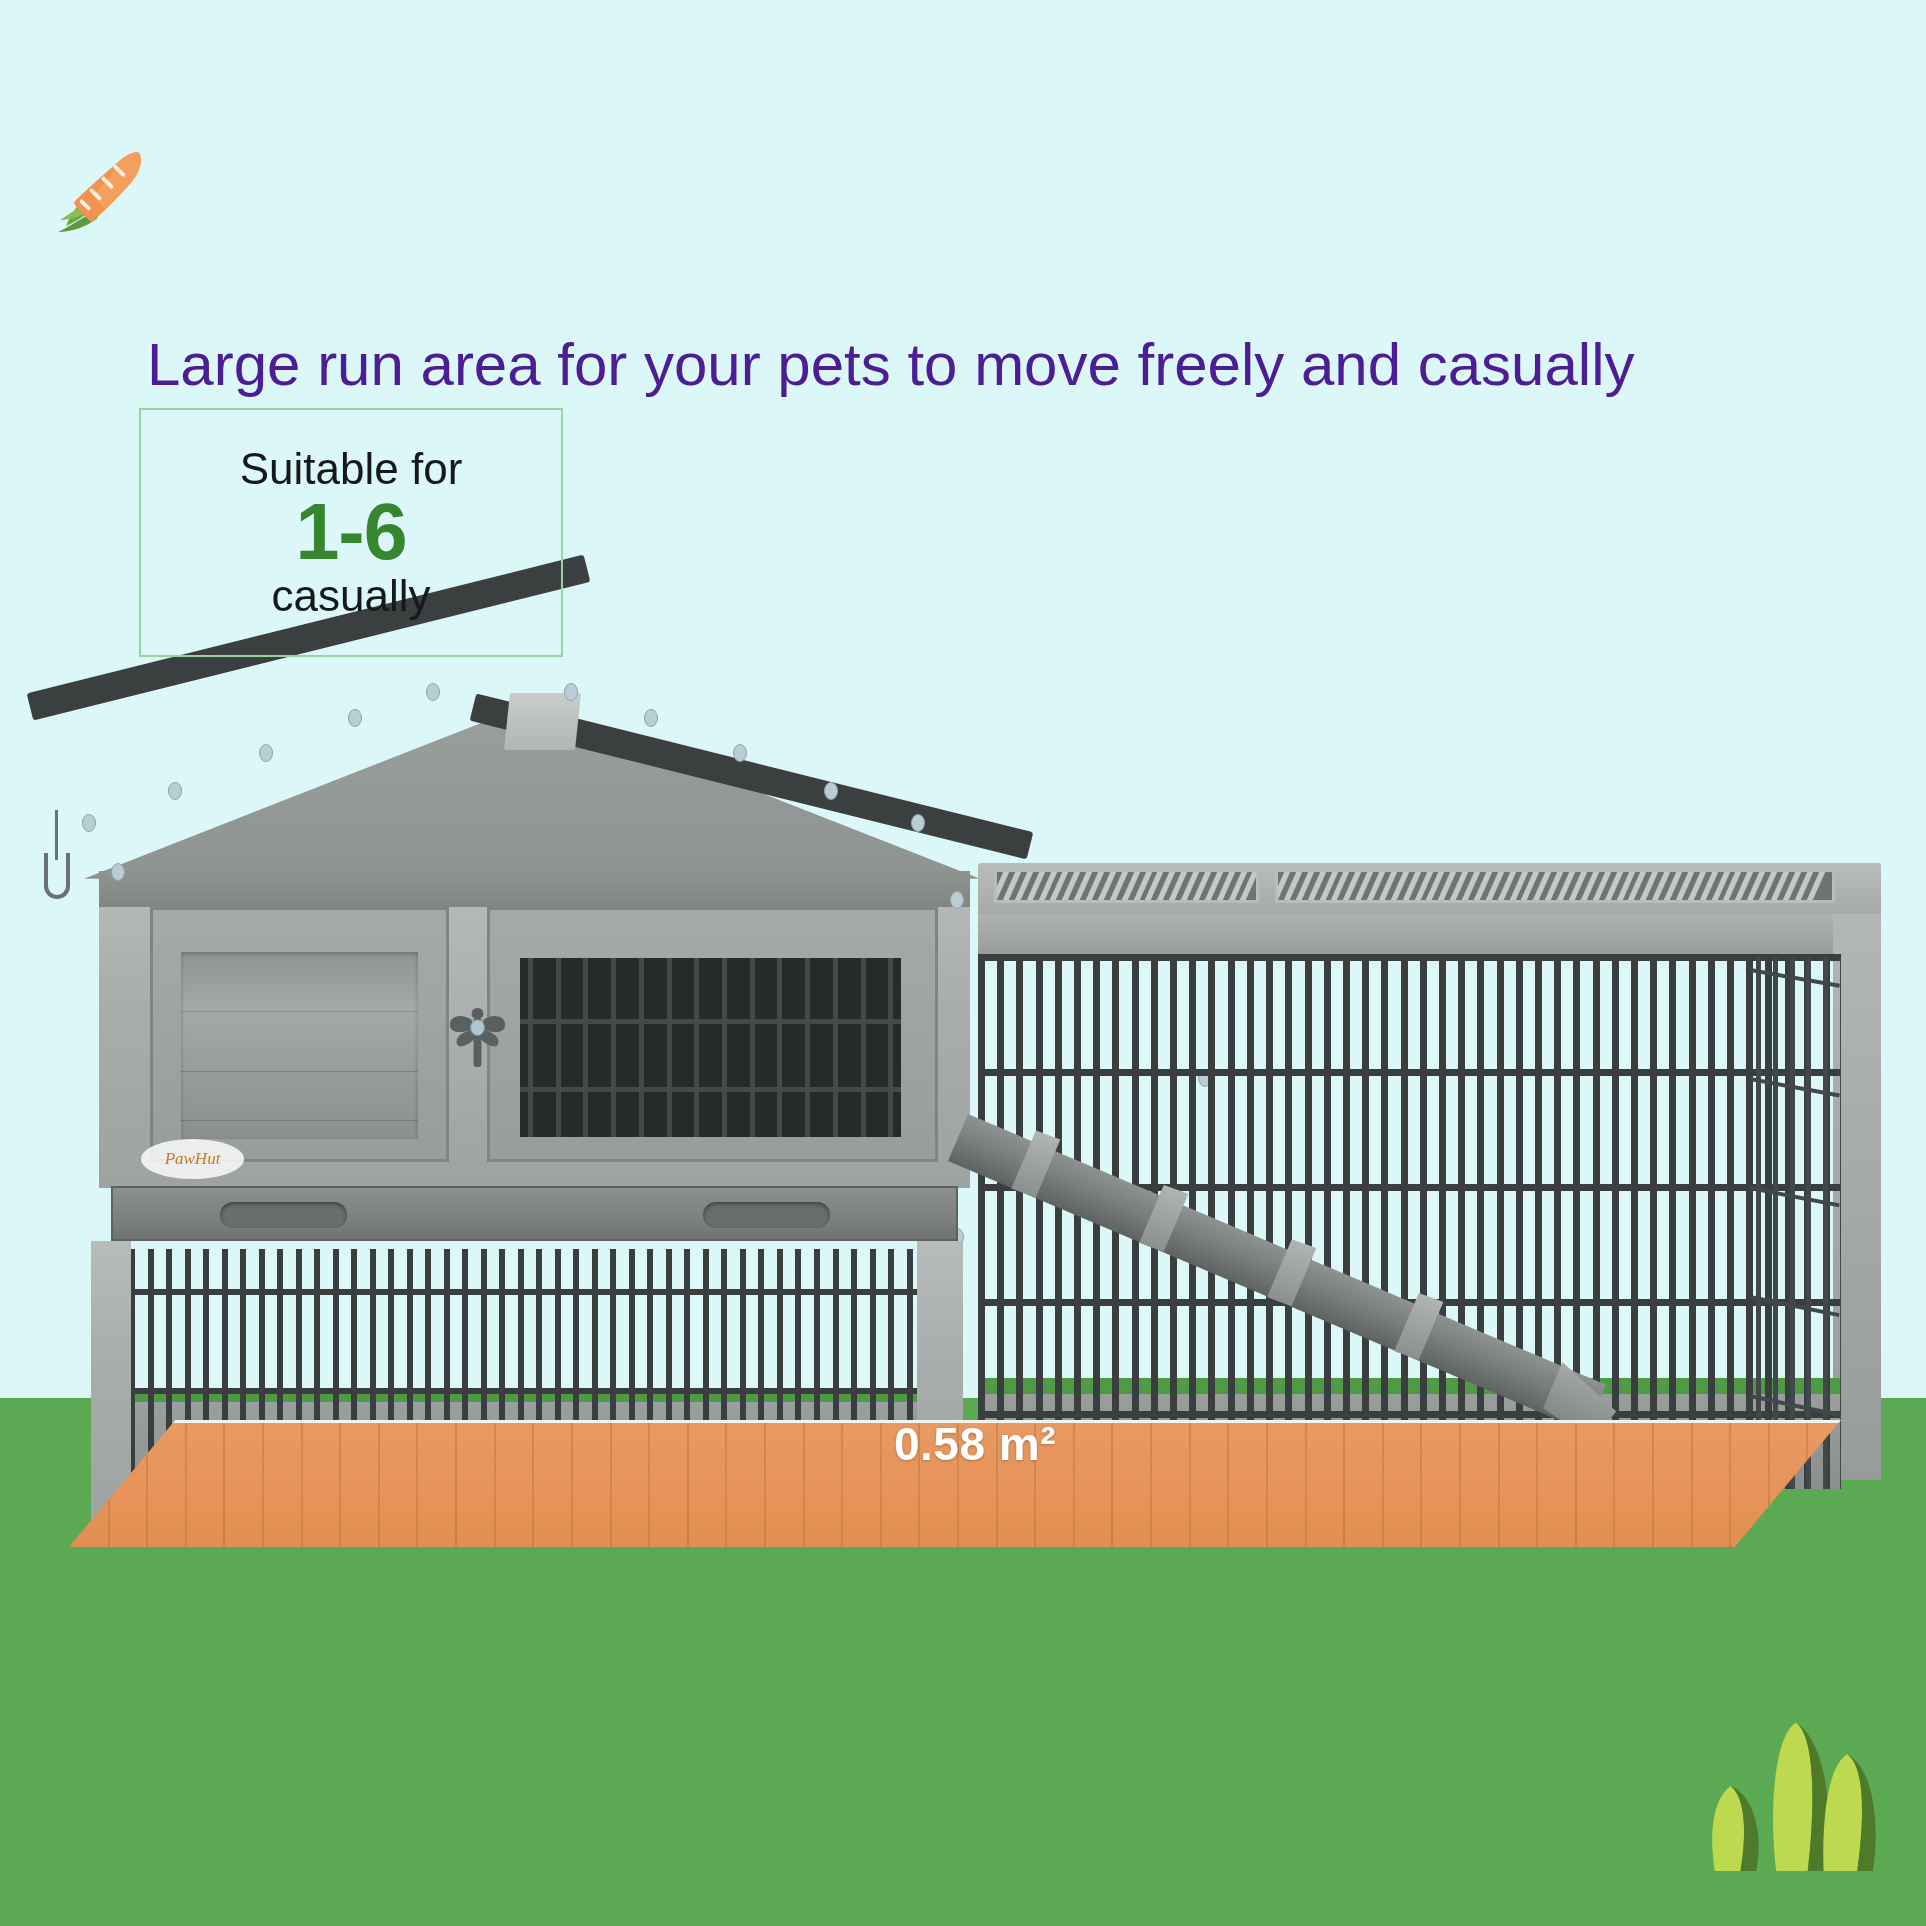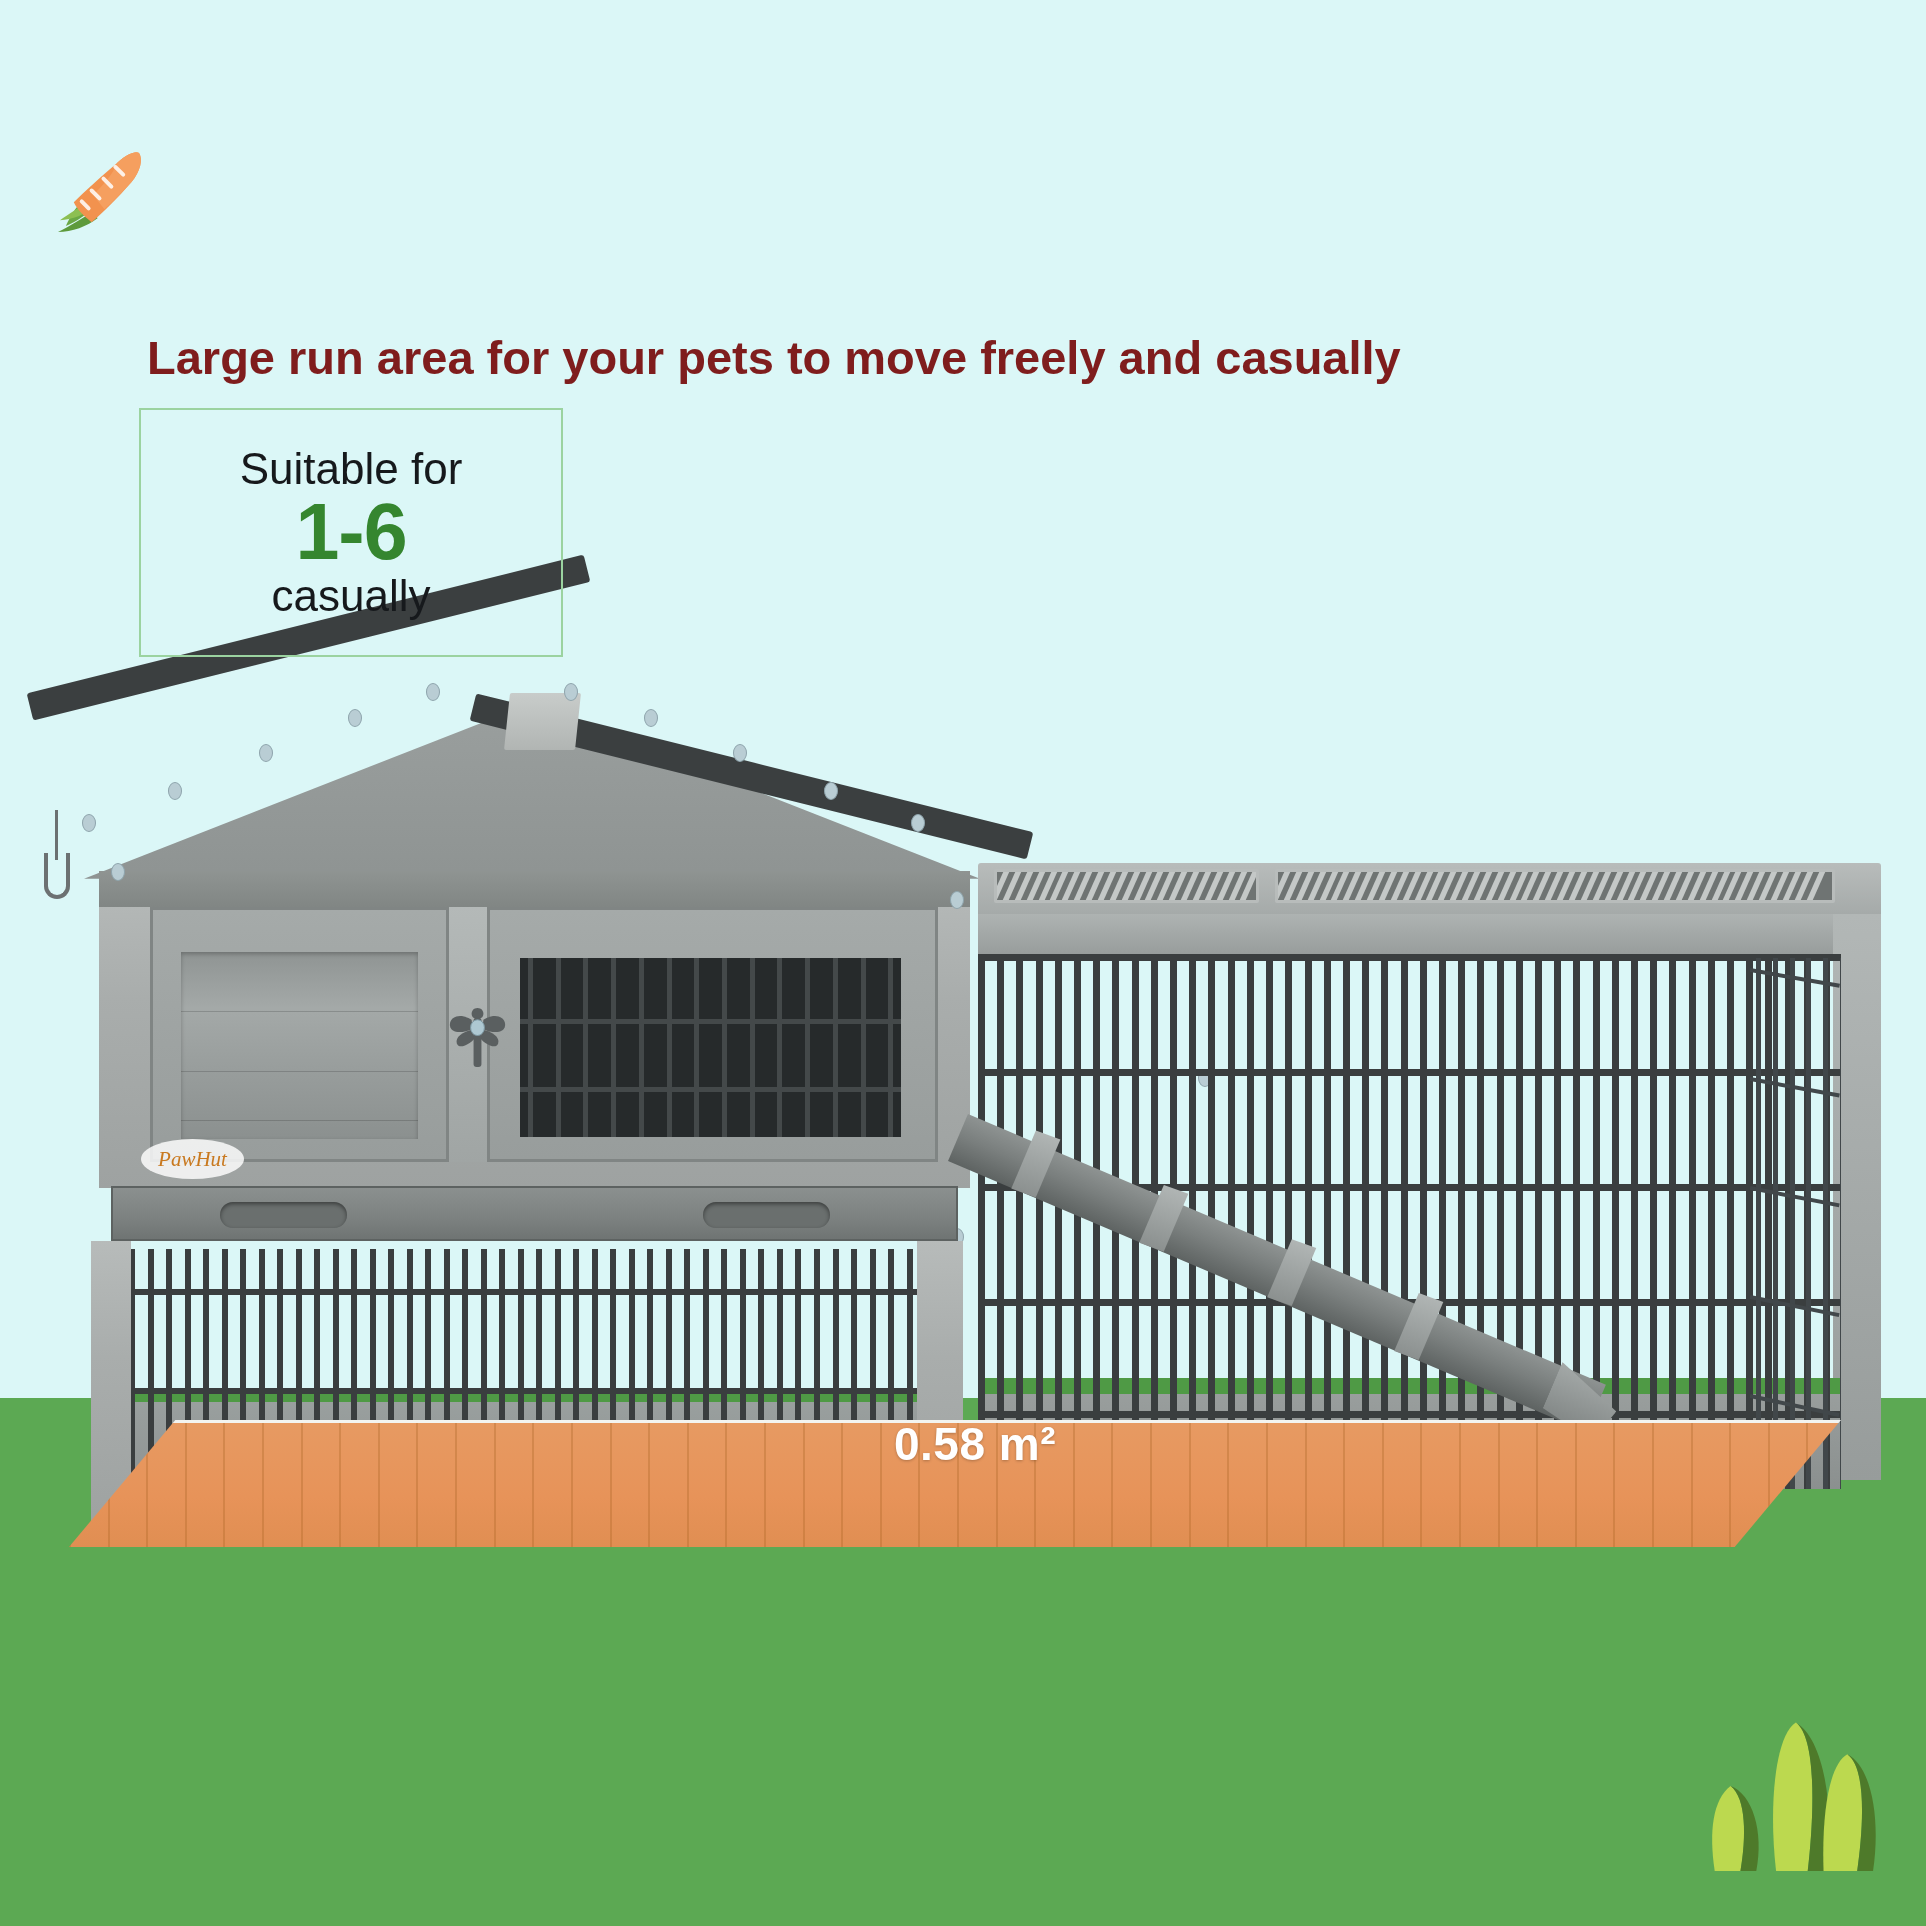--- a/index.html
+++ b/index.html
@@ -22,22 +22,22 @@
   #title-row { position:absolute; left:54px; top:149px; display:flex; align-items:center; }
   #carrot-icon { width:91px; height:85px; position:relative; margin-right:10px; flex:0 0 auto; }
   #title-text {
     font-size:77px; font-weight:bold; color:#35862f;
     letter-spacing:1px; line-height:1; white-space:nowrap;
     font-family:"Liberation Sans", sans-serif;
   }
 
   #subtitle {
     position:absolute; left:147px; top:330px;
-    font-size:47px; color:#7f1d1d; white-space:nowrap;
-    font-family:"Liberation Sans", sans-serif; font-weight:700;
+    font-size:60px; color:#4c1d95; white-space:nowrap;
+    font-family:"Liberation Sans", sans-serif; font-weight:400;
   }
 
   
   #suitable-box {
     position:absolute; left:139px; top:408px;
     width:424px; height:249px;
     border:2px solid #9bd3a0; background:transparent;
     display:flex; flex-direction:column; align-items:center; justify-content:center;
     z-index:30;
   }
@@ -116,21 +116,21 @@
   #upper-area-label {
     color:#ffffff; font-size:44px; font-weight:bold; letter-spacing:0.5px;
     text-shadow:0 1px 3px rgba(0,0,0,.2);
   }
   #brand-logo {
     position:absolute; left:141px; top:1139px; width:103px; height:40px;
     border-radius:50%; background:rgba(255,255,255,.82); z-index:18;
     display:flex; align-items:center; justify-content:center;
     overflow:hidden;
   }
-  #brand-logo-text { font-size:21px; color:#c9791f; font-style:italic; font-family:"Liberation Serif", serif; }
+  #brand-logo-text { font-size:17px; color:#c9791f; font-style:italic; font-family:"Liberation Serif", serif; }
 
   
   #tray {
     position:absolute; left:111px; top:1186px; width:847px; height:55px; z-index:15;
     background:linear-gradient(180deg,#8b908f 0%,#7c8180 60%,#6f7473 100%);
     border:2px solid #5d6261;
   }
   .tray-handle {
     position:absolute; top:14px; width:127px; height:26px; border-radius:13px;
     background:#6a6f6e; box-shadow:inset 0 2px 4px rgba(0,0,0,.45);

